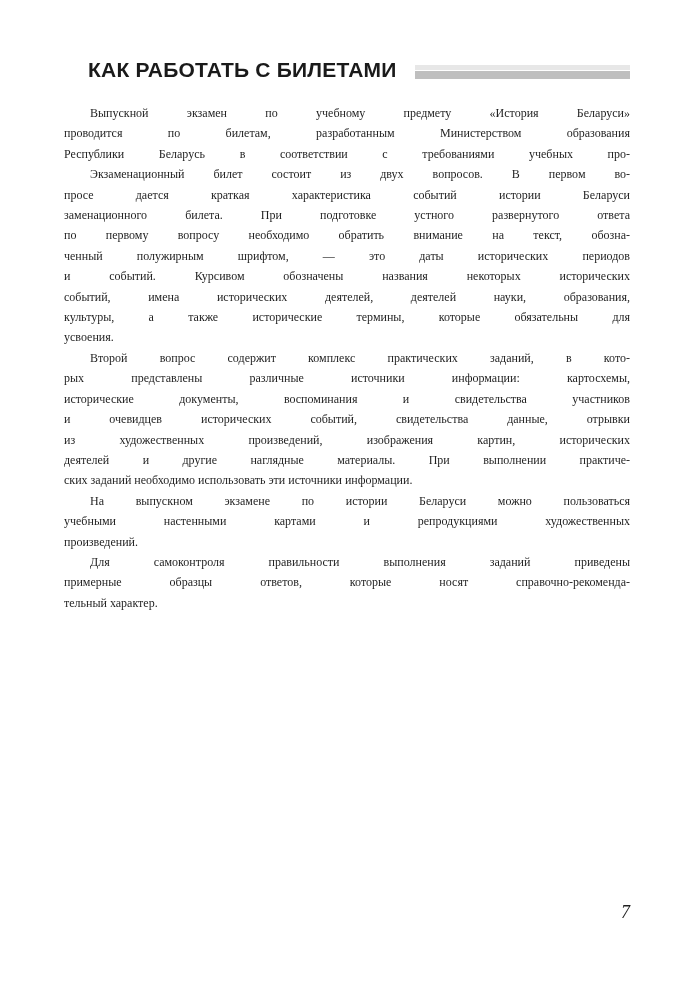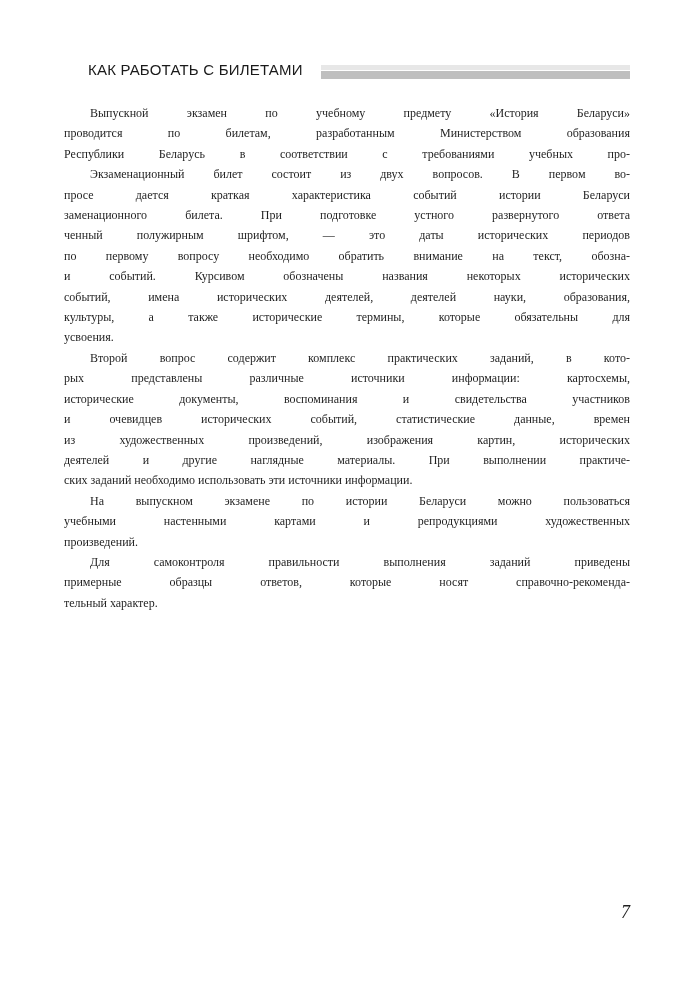--- a/index.html
+++ b/index.html
@@ -25,22 +25,22 @@
   .chapter-header{
     position:absolute;
     left:88px;
     top:59px;
     width:542px;
     display:flex;
     align-items:center;
   }
   .chapter-title{
     font-family:"Liberation Sans", sans-serif;
-    font-weight:normal;
-    font-size:15px;
+    font-weight:bold;
+    font-size:21px;
     line-height:22px;
     letter-spacing:0.2px;
     color:var(--title);
     white-space:nowrap;
   }
   .header-rule{
     flex:1;
     margin-left:18px;
     padding-top:3px;
   }
@@ -106,32 +106,32 @@
   <div class="body-text" id="paragraphs">
       <div class="para">
         <div class="line first">Выпускной экзамен по учебному предмету «История Беларуси»</div>
         <div class="line">проводится по билетам, разработанным Министерством образования</div>
         <div class="line">Республики Беларусь в соответствии с требованиями учебных про-</div>
       </div>
       <div class="para">
         <div class="line first">Экзаменационный билет состоит из двух вопросов. В первом во-</div>
         <div class="line">просе дается краткая характеристика событий истории Беларуси</div>
         <div class="line">заменационного билета. При подготовке устного развернутого ответа</div>
+        <div class="line">по первому вопросу необходимо обратить внимание на текст, обозна-</div>
         <div class="line">ченный полужирным шрифтом, — это даты исторических периодов</div>
-        <div class="line">по первому вопросу необходимо обратить внимание на текст, обозна-</div>
         <div class="line">и событий. Курсивом обозначены названия некоторых исторических</div>
         <div class="line">событий, имена исторических деятелей, деятелей науки, образования,</div>
         <div class="line">культуры, а также исторические термины, которые обязательны для</div>
         <div class="line last">усвоения.</div>
       </div>
       <div class="para">
         <div class="line first">Второй вопрос содержит комплекс практических заданий, в кото-</div>
         <div class="line">рых представлены различные источники информации: картосхемы,</div>
         <div class="line">исторические документы, воспоминания и свидетельства участников</div>
-        <div class="line">и очевидцев исторических событий, статистические данные, времен</div>
+        <div class="line">и очевидцев исторических событий, свидетельства данные, отрывки</div>
         <div class="line">из художественных произведений, изображения картин, исторических</div>
         <div class="line">деятелей и другие наглядные материалы. При выполнении практиче-</div>
         <div class="line last">ских заданий необходимо использовать эти источники информации.</div>
       </div>
       <div class="para">
         <div class="line first">На выпускном экзамене по истории Беларуси можно пользоваться</div>
         <div class="line">учебными настенными картами и репродукциями художественных</div>
         <div class="line last">произведений.</div>
       </div>
       <div class="para">

